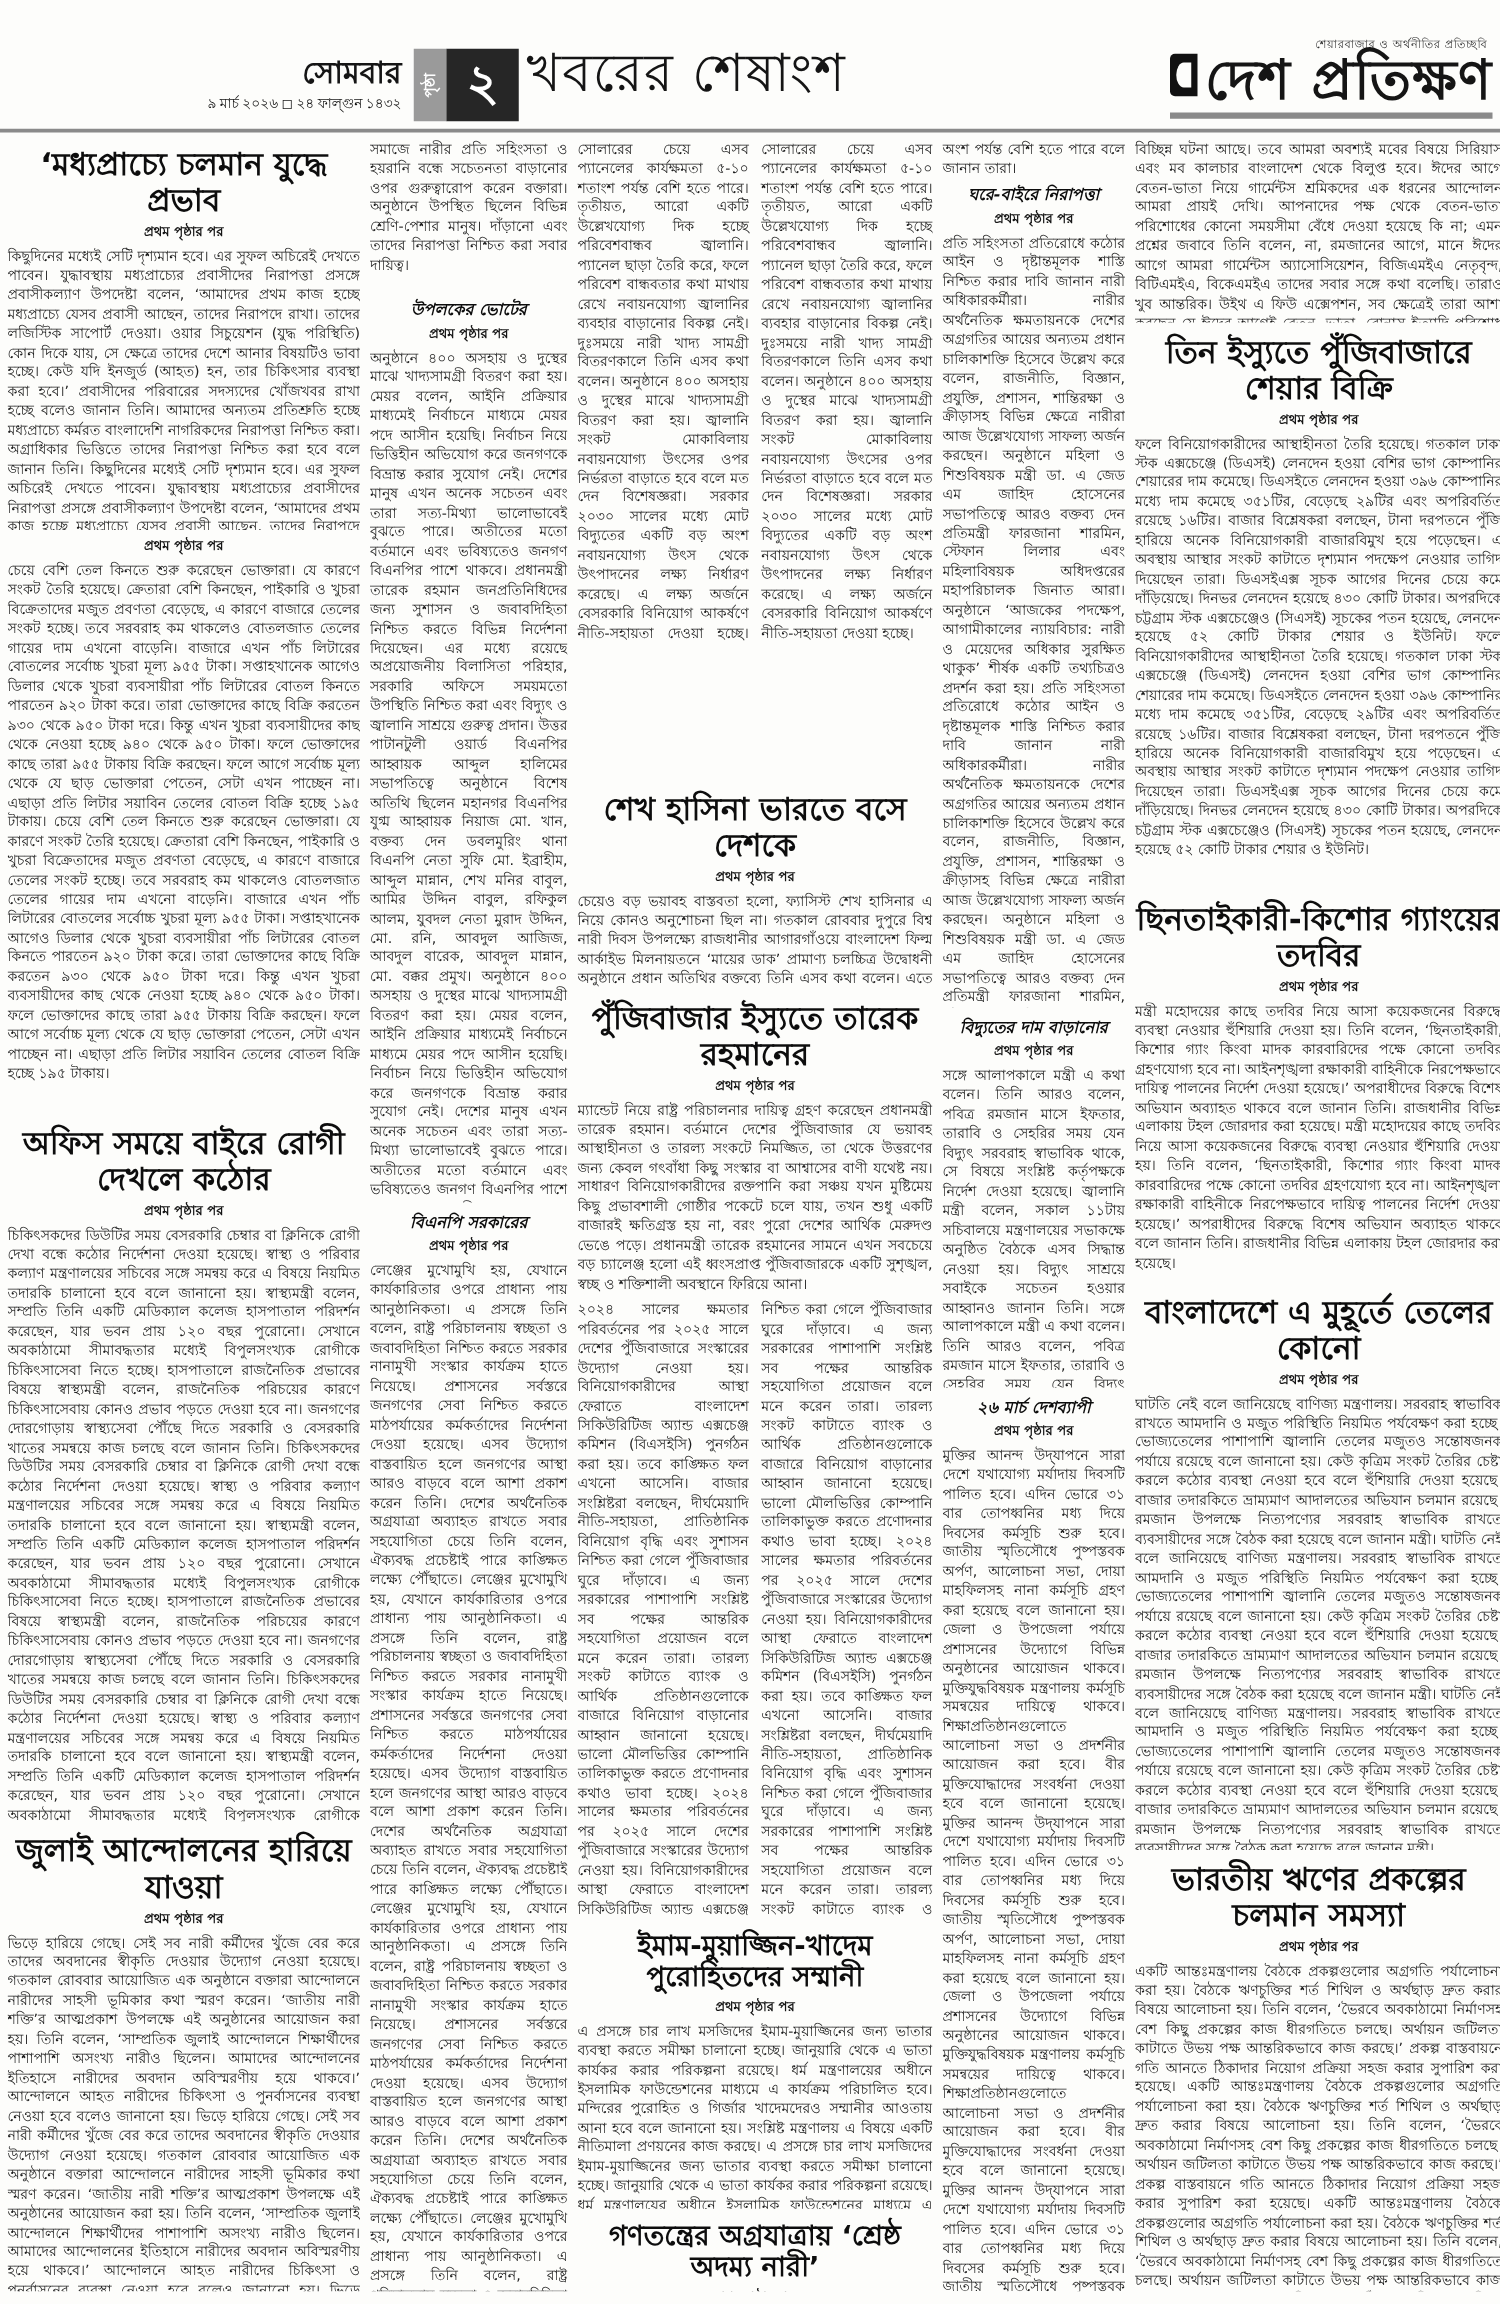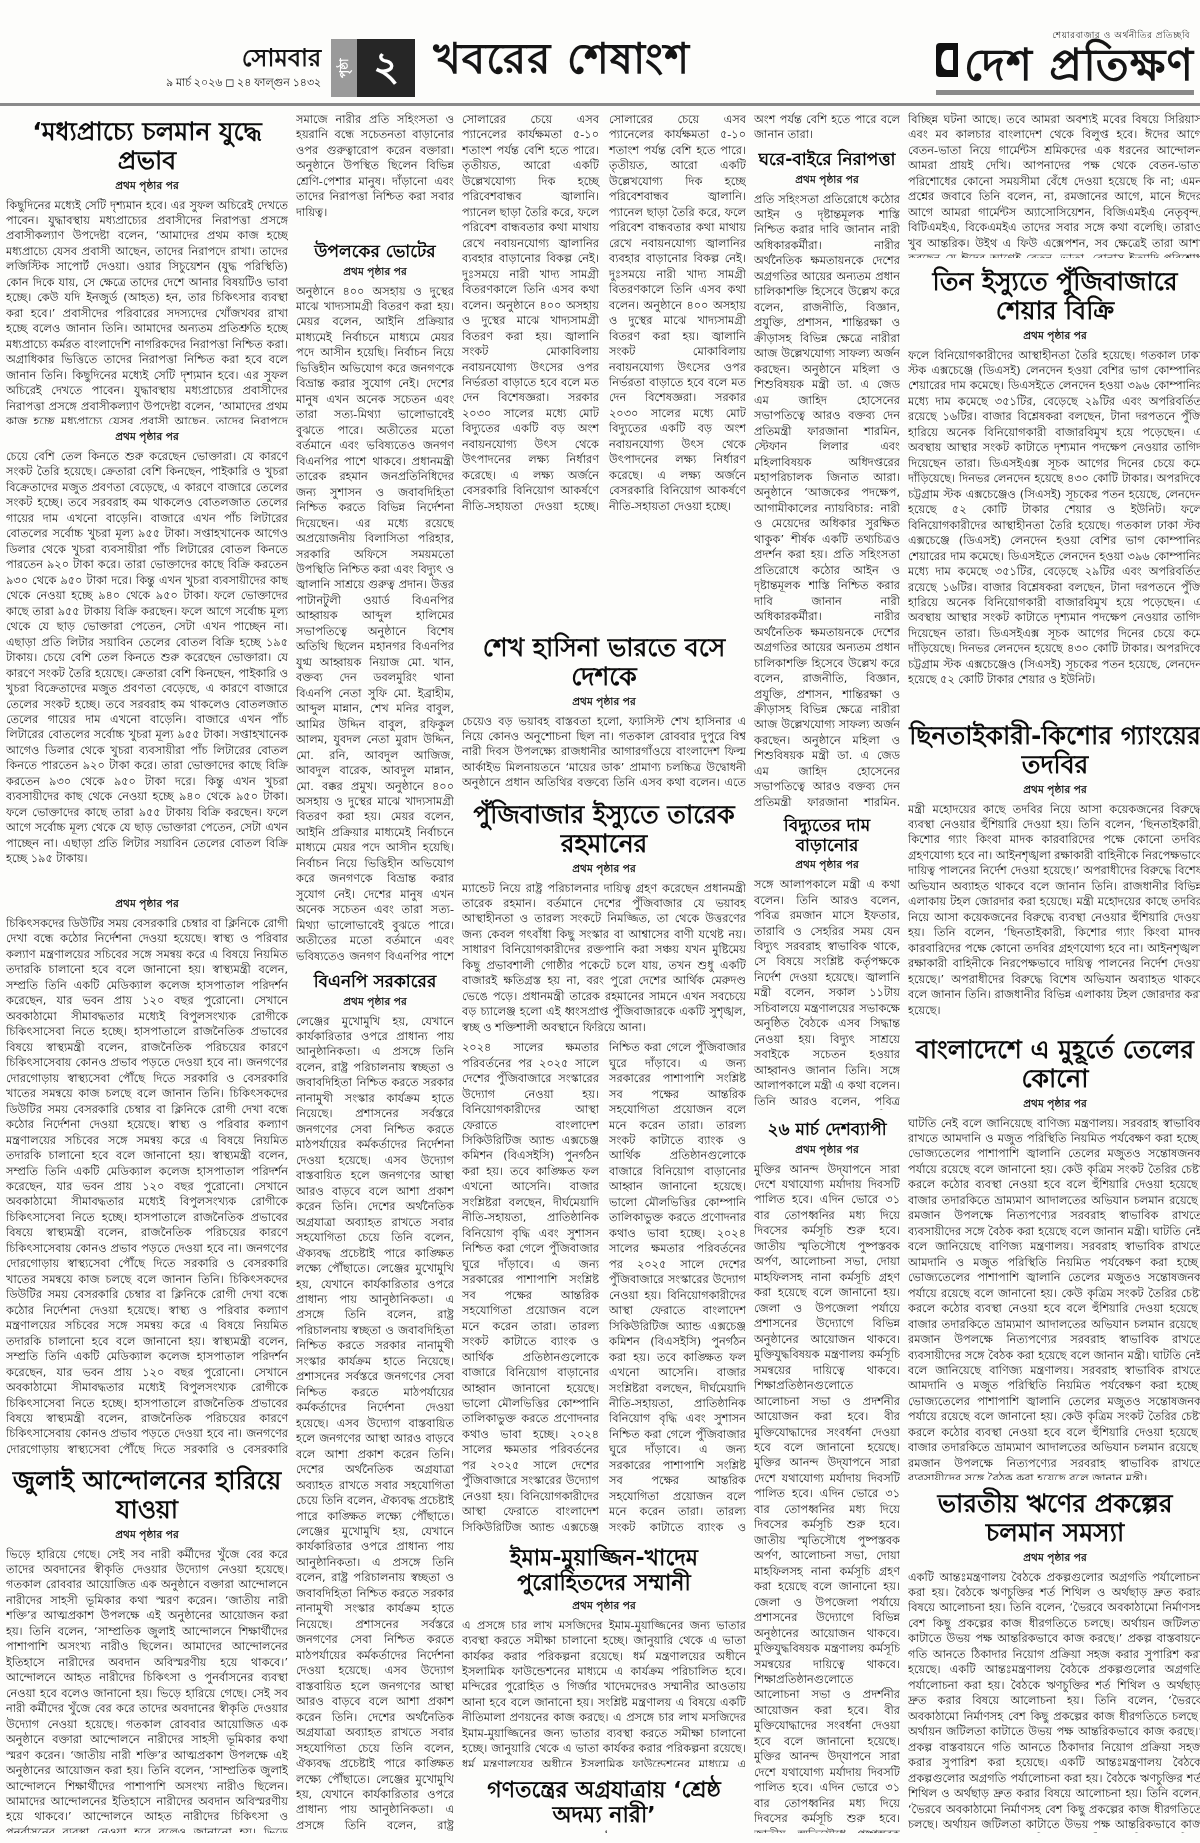--- a/index.html
+++ b/index.html
@@ -26,21 +26,21 @@
     width:26px; height:58px; background:#9a9a9a; color:#fff;
     display:flex; align-items:center; justify-content:center;
     writing-mode:vertical-rl; transform:rotate(180deg);
     font-size:12px; font-weight:bold;
   }
   .badge-black {
     width:58px; height:58px; background:#262626; color:#fff;
     display:flex; align-items:center; justify-content:center;
     font-size:40px; font-weight:bold;
   }
-  .section-title { font-size:42px; font-weight:700; margin-left:18px; letter-spacing:1px; padding-bottom:0px; }
+  .section-title { font-size:42px; font-weight:400; margin-left:6px; letter-spacing:1px; padding-bottom:0px; }
   .masthead { margin-left:auto; text-align:right; padding-bottom:2px; }
   .masthead-tagline { font-size:9px; color:#333; letter-spacing:.5px; text-align:right; margin-right:4px; }
   .masthead-row { display:flex; align-items:flex-start; justify-content:flex-end; gap:6px; }
   .masthead-logo {
     width:22px; height:34px; background:#111; border-radius:4px 0 0 4px;
     position:relative; flex:0 0 auto;
   }
   .masthead-logo::after{
     content:""; position:absolute; left:5px; top:7px; width:12px; height:20px;
     background:#fdfdfb; border-radius:50% 0 0 50%;
@@ -56,21 +56,21 @@
     height:1731px;
   }
   .col { display:flex; flex-direction:column; overflow:hidden; height:100%; }
   .article { overflow:hidden; flex:0 0 auto; margin-bottom:4px; }
   .article.last { flex:1 1 auto; }
   .headline {
     font-weight:800; text-align:center; line-height:1.15;
     padding:6px 0 1px 0; color:#0d0d0d;
   }
   .h-wide { font-size:25px; }
-  .h-narrow { font-size:17px; }
+  .h-narrow { font-size:13px;font-style:italic; }
   .continued { font-size:10.5px; font-weight:bold; text-align:center; margin:1px 0 3px 0; }
   .body-text {
     font-size:11.3px; line-height:1.37; text-align:justify; color:#1c1c1c;
     overflow:hidden;
   }
   .intro { overflow:hidden; flex:0 0 auto; margin-bottom:4px; }
   .twocol { column-count:2; column-gap:10px; }
 </style>
 </head>
 <body>
@@ -101,20 +101,21 @@
     <div class="article" style="height:312px">
       <div class="headline h-wide">‘মধ্যপ্রাচ্যে চলমান যুদ্ধে প্রভাব</div>
       <div class="continued">প্রথম পৃষ্ঠার পর</div>
       <div class="body-text">কিছুদিনের মধ্যেই সেটি দৃশ্যমান হবে। এর সুফল অচিরেই দেখতে পাবেন। যুদ্ধাবস্থায় মধ্যপ্রাচ্যের প্রবাসীদের নিরাপত্তা প্রসঙ্গে প্রবাসীকল্যাণ উপদেষ্টা বলেন, ‘আমাদের প্রথম কাজ হচ্ছে মধ্যপ্রাচ্যে যেসব প্রবাসী আছেন, তাদের নিরাপদে রাখা। তাদের লজিস্টিক সাপোর্ট দেওয়া। ওয়ার সিচুয়েশন (যুদ্ধ পরিস্থিতি) কোন দিকে যায়, সে ক্ষেত্রে তাদের দেশে আনার বিষয়টিও ভাবা হচ্ছে। কেউ যদি ইনজুর্ড (আহত) হন, তার চিকিৎসার ব্যবস্থা করা হবে।’ প্রবাসীদের পরিবারের সদস্যদের খোঁজখবর রাখা হচ্ছে বলেও জানান তিনি। আমাদের অন্যতম প্রতিশ্রুতি হচ্ছে মধ্যপ্রাচ্যে কর্মরত বাংলাদেশি নাগরিকদের নিরাপত্তা নিশ্চিত করা। অগ্রাধিকার ভিত্তিতে তাদের নিরাপত্তা নিশ্চিত করা হবে বলে জানান তিনি। কিছুদিনের মধ্যেই সেটি দৃশ্যমান হবে। এর সুফল অচিরেই দেখতে পাবেন। যুদ্ধাবস্থায় মধ্যপ্রাচ্যের প্রবাসীদের নিরাপত্তা প্রসঙ্গে প্রবাসীকল্যাণ উপদেষ্টা বলেন, ‘আমাদের প্রথম কাজ হচ্ছে মধ্যপ্রাচ্যে যেসব প্রবাসী আছেন, তাদের নিরাপদে রাখা। তাদের লজিস্টিক সাপোর্ট দেওয়া। ওয়ার সিচুয়েশন (যুদ্ধ পরিস্থিতি) কোন দিকে যায়, সে ক্ষেত্রে তাদের দেশে আনার বিষয়টিও ভাবা হচ্ছে। কেউ যদি ইনজুর্ড (আহত) হন, তার চিকিৎসার ব্যবস্থা করা হবে।’ প্রবাসীদের পরিবারের সদস্যদের খোঁজখবর রাখা হচ্ছে বলেও জানান তিনি। আমাদের অন্যতম প্রতিশ্রুতি হচ্ছে মধ্যপ্রাচ্যে কর্মরত বাংলাদেশি নাগরিকদের নিরাপত্তা নিশ্চিত করা। অগ্রাধিকার ভিত্তিতে তাদের নিরাপত্তা নিশ্চিত করা হবে বলে জানান তিনি।</div>
     </div>
     <div class="article" style="height:463px">
       <div class="continued">প্রথম পৃষ্ঠার পর</div>
       <div class="body-text">চেয়ে বেশি তেল কিনতে শুরু করেছেন ভোক্তারা। যে কারণে সংকট তৈরি হয়েছে। ক্রেতারা বেশি কিনছেন, পাইকারি ও খুচরা বিক্রেতাদের মজুত প্রবণতা বেড়েছে, এ কারণে বাজারে তেলের সংকট হচ্ছে। তবে সরবরাহ কম থাকলেও বোতলজাত তেলের গায়ের দাম এখনো বাড়েনি। বাজারে এখন পাঁচ লিটারের বোতলের সর্বোচ্চ খুচরা মূল্য ৯৫৫ টাকা। সপ্তাহখানেক আগেও ডিলার থেকে খুচরা ব্যবসায়ীরা পাঁচ লিটারের বোতল কিনতে পারতেন ৯২০ টাকা করে। তারা ভোক্তাদের কাছে বিক্রি করতেন ৯৩০ থেকে ৯৫০ টাকা দরে। কিন্তু এখন খুচরা ব্যবসায়ীদের কাছ থেকে নেওয়া হচ্ছে ৯৪০ থেকে ৯৫০ টাকা। ফলে ভোক্তাদের কাছে তারা ৯৫৫ টাকায় বিক্রি করছেন। ফলে আগে সর্বোচ্চ মূল্য থেকে যে ছাড় ভোক্তারা পেতেন, সেটা এখন পাচ্ছেন না। এছাড়া প্রতি লিটার সয়াবিন তেলের বোতল বিক্রি হচ্ছে ১৯৫ টাকায়। চেয়ে বেশি তেল কিনতে শুরু করেছেন ভোক্তারা। যে কারণে সংকট তৈরি হয়েছে। ক্রেতারা বেশি কিনছেন, পাইকারি ও খুচরা বিক্রেতাদের মজুত প্রবণতা বেড়েছে, এ কারণে বাজারে তেলের সংকট হচ্ছে। তবে সরবরাহ কম থাকলেও বোতলজাত তেলের গায়ের দাম এখনো বাড়েনি। বাজারে এখন পাঁচ লিটারের বোতলের সর্বোচ্চ খুচরা মূল্য ৯৫৫ টাকা। সপ্তাহখানেক আগেও ডিলার থেকে খুচরা ব্যবসায়ীরা পাঁচ লিটারের বোতল কিনতে পারতেন ৯২০ টাকা করে। তারা ভোক্তাদের কাছে বিক্রি করতেন ৯৩০ থেকে ৯৫০ টাকা দরে। কিন্তু এখন খুচরা ব্যবসায়ীদের কাছ থেকে নেওয়া হচ্ছে ৯৪০ থেকে ৯৫০ টাকা। ফলে ভোক্তাদের কাছে তারা ৯৫৫ টাকায় বিক্রি করছেন। ফলে আগে সর্বোচ্চ মূল্য থেকে যে ছাড় ভোক্তারা পেতেন, সেটা এখন পাচ্ছেন না। এছাড়া প্রতি লিটার সয়াবিন তেলের বোতল বিক্রি হচ্ছে ১৯৫ টাকায়।</div>
     </div>
     <div class="article" style="height:562px">
+      <div class="headline h-wide">অফিস সময়ে বাইরে রোগী দেখলে কঠোর</div>
       <div class="continued">প্রথম পৃষ্ঠার পর</div>
       <div class="body-text">চিকিৎসকদের ডিউটির সময় বেসরকারি চেম্বার বা ক্লিনিকে রোগী দেখা বন্ধে কঠোর নির্দেশনা দেওয়া হয়েছে। স্বাস্থ্য ও পরিবার কল্যাণ মন্ত্রণালয়ের সচিবের সঙ্গে সমন্বয় করে এ বিষয়ে নিয়মিত তদারকি চালানো হবে বলে জানানো হয়। স্বাস্থ্যমন্ত্রী বলেন, সম্প্রতি তিনি একটি মেডিক্যাল কলেজ হাসপাতাল পরিদর্শন করেছেন, যার ভবন প্রায় ১২০ বছর পুরোনো। সেখানে অবকাঠামো সীমাবদ্ধতার মধ্যেই বিপুলসংখ্যক রোগীকে চিকিৎসাসেবা নিতে হচ্ছে। হাসপাতালে রাজনৈতিক প্রভাবের বিষয়ে স্বাস্থ্যমন্ত্রী বলেন, রাজনৈতিক পরিচয়ের কারণে চিকিৎসাসেবায় কোনও প্রভাব পড়তে দেওয়া হবে না। জনগণের দোরগোড়ায় স্বাস্থ্যসেবা পৌঁছে দিতে সরকারি ও বেসরকারি খাতের সমন্বয়ে কাজ চলছে বলে জানান তিনি। চিকিৎসকদের ডিউটির সময় বেসরকারি চেম্বার বা ক্লিনিকে রোগী দেখা বন্ধে কঠোর নির্দেশনা দেওয়া হয়েছে। স্বাস্থ্য ও পরিবার কল্যাণ মন্ত্রণালয়ের সচিবের সঙ্গে সমন্বয় করে এ বিষয়ে নিয়মিত তদারকি চালানো হবে বলে জানানো হয়। স্বাস্থ্যমন্ত্রী বলেন, সম্প্রতি তিনি একটি মেডিক্যাল কলেজ হাসপাতাল পরিদর্শন করেছেন, যার ভবন প্রায় ১২০ বছর পুরোনো। সেখানে অবকাঠামো সীমাবদ্ধতার মধ্যেই বিপুলসংখ্যক রোগীকে চিকিৎসাসেবা নিতে হচ্ছে। হাসপাতালে রাজনৈতিক প্রভাবের বিষয়ে স্বাস্থ্যমন্ত্রী বলেন, রাজনৈতিক পরিচয়ের কারণে চিকিৎসাসেবায় কোনও প্রভাব পড়তে দেওয়া হবে না। জনগণের দোরগোড়ায় স্বাস্থ্যসেবা পৌঁছে দিতে সরকারি ও বেসরকারি খাতের সমন্বয়ে কাজ চলছে বলে জানান তিনি। চিকিৎসকদের ডিউটির সময় বেসরকারি চেম্বার বা ক্লিনিকে রোগী দেখা বন্ধে কঠোর নির্দেশনা দেওয়া হয়েছে। স্বাস্থ্য ও পরিবার কল্যাণ মন্ত্রণালয়ের সচিবের সঙ্গে সমন্বয় করে এ বিষয়ে নিয়মিত তদারকি চালানো হবে বলে জানানো হয়। স্বাস্থ্যমন্ত্রী বলেন, সম্প্রতি তিনি একটি মেডিক্যাল কলেজ হাসপাতাল পরিদর্শন করেছেন, যার ভবন প্রায় ১২০ বছর পুরোনো। সেখানে অবকাঠামো সীমাবদ্ধতার মধ্যেই বিপুলসংখ্যক রোগীকে চিকিৎসাসেবা নিতে হচ্ছে। হাসপাতালে রাজনৈতিক প্রভাবের বিষয়ে স্বাস্থ্যমন্ত্রী বলেন, রাজনৈতিক পরিচয়ের কারণে চিকিৎসাসেবায় কোনও প্রভাব পড়তে দেওয়া হবে না। জনগণের দোরগোড়ায় স্বাস্থ্যসেবা পৌঁছে দিতে সরকারি ও বেসরকারি খাতের সমন্বয়ে কাজ চলছে বলে জানান তিনি।</div>
     </div>
     <div class="article last">
       <div class="headline h-wide">জুলাই আন্দোলনের হারিয়ে যাওয়া</div>
       <div class="continued">প্রথম পৃষ্ঠার পর</div>
       <div class="body-text">ভিড়ে হারিয়ে গেছে। সেই সব নারী কর্মীদের খুঁজে বের করে তাদের অবদানের স্বীকৃতি দেওয়ার উদ্যোগ নেওয়া হয়েছে। গতকাল রোববার আয়োজিত এক অনুষ্ঠানে বক্তারা আন্দোলনে নারীদের সাহসী ভূমিকার কথা স্মরণ করেন। ‘জাতীয় নারী শক্তি’র আত্মপ্রকাশ উপলক্ষে এই অনুষ্ঠানের আয়োজন করা হয়। তিনি বলেন, ‘সাম্প্রতিক জুলাই আন্দোলনে শিক্ষার্থীদের পাশাপাশি অসংখ্য নারীও ছিলেন। আমাদের আন্দোলনের ইতিহাসে নারীদের অবদান অবিস্মরণীয় হয়ে থাকবে।’ আন্দোলনে আহত নারীদের চিকিৎসা ও পুনর্বাসনের ব্যবস্থা নেওয়া হবে বলেও জানানো হয়। ভিড়ে হারিয়ে গেছে। সেই সব নারী কর্মীদের খুঁজে বের করে তাদের অবদানের স্বীকৃতি দেওয়ার উদ্যোগ নেওয়া হয়েছে। গতকাল রোববার আয়োজিত এক অনুষ্ঠানে বক্তারা আন্দোলনে নারীদের সাহসী ভূমিকার কথা স্মরণ করেন। ‘জাতীয় নারী শক্তি’র আত্মপ্রকাশ উপলক্ষে এই অনুষ্ঠানের আয়োজন করা হয়। তিনি বলেন, ‘সাম্প্রতিক জুলাই আন্দোলনে শিক্ষার্থীদের পাশাপাশি অসংখ্য নারীও ছিলেন। আমাদের আন্দোলনের ইতিহাসে নারীদের অবদান অবিস্মরণীয় হয়ে থাকবে।’ আন্দোলনে আহত নারীদের চিকিৎসা ও পুনর্বাসনের ব্যবস্থা নেওয়া হবে বলেও জানানো হয়। ভিড়ে হারিয়ে গেছে। সেই সব নারী কর্মীদের খুঁজে বের করে তাদের অবদানের স্বীকৃতি দেওয়ার উদ্যোগ নেওয়া হয়েছে। গতকাল রোববার আয়োজিত এক অনুষ্ঠানে বক্তারা আন্দোলনে নারীদের সাহসী ভূমিকার কথা স্মরণ করেন। ‘জাতীয় নারী শক্তি’র আত্মপ্রকাশ উপলক্ষে এই অনুষ্ঠানের আয়োজন করা হয়। তিনি বলেন, ‘সাম্প্রতিক জুলাই আন্দোলনে শিক্ষার্থীদের পাশাপাশি অসংখ্য নারীও ছিলেন। আমাদের আন্দোলনের ইতিহাসে নারীদের অবদান অবিস্মরণীয় হয়ে থাকবে।’ আন্দোলনে আহত নারীদের চিকিৎসা ও পুনর্বাসনের ব্যবস্থা নেওয়া হবে বলেও জানানো হয়।</div>
     </div>
   </div>
 

